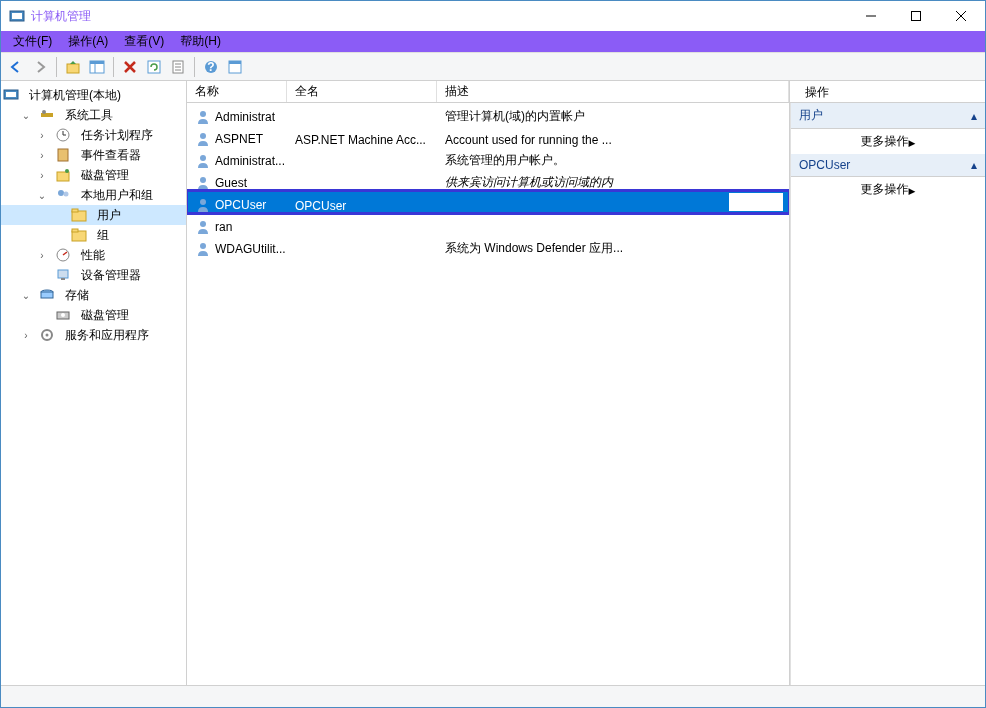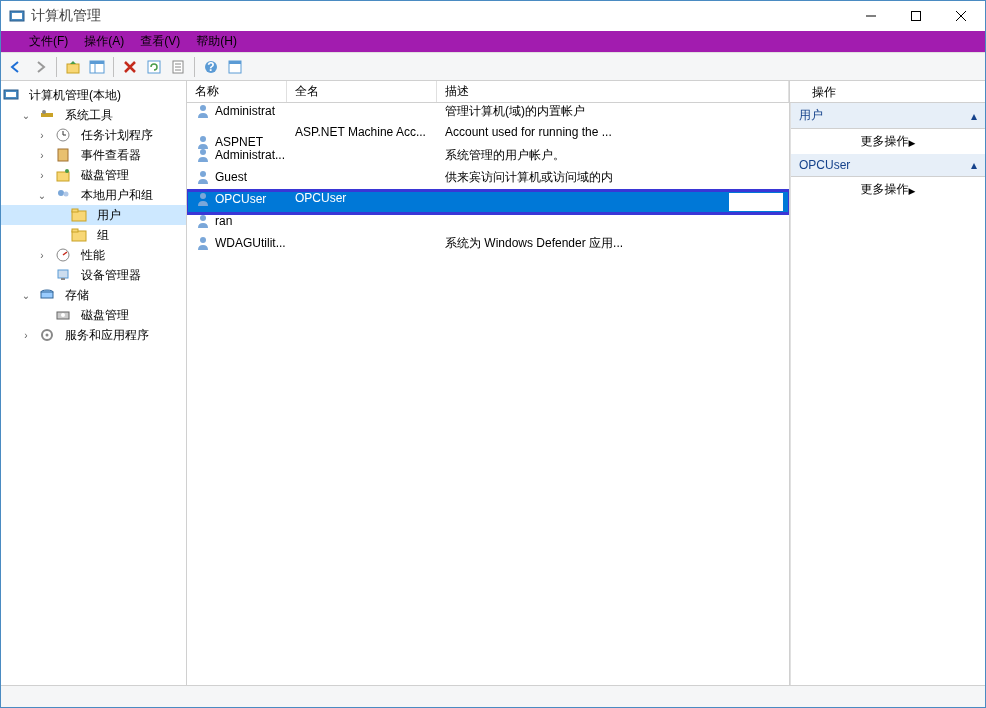--- a/index.html
+++ b/index.html
@@ -1,44 +1,44 @@
 <!DOCTYPE html>
 <html><head>
 <meta charset="utf-8">
 <style>
 * { box-sizing: border-box; margin: 0; padding: 0; font-family: "Microsoft YaHei", "Segoe UI", Tahoma, sans-serif; font-size: 12px; }
 body { background: #fff; width: 986px; height: 708px; overflow: hidden; display: flex; flex-direction: column; border: 1px solid #4a8bc2; }
 .titlebar { height: 30px; background: #fff; display: flex; align-items: center; padding: 0 2px 0 8px; }
 .titlebar .app-icon { width: 16px; height: 16px; margin-right: 6px; }
-.titlebar .title { flex: 1; color: #404040; font-size: 14px; }
+.titlebar .title { flex: 1; color: #8b5cf6; font-size: 12px; }
 .titlebar .win-btn { width: 45px; height: 28px; display: flex; align-items: center; justify-content: center; color: #000; }
-.menubar { height: 22px; background: #a21caf; display: flex; align-items: center; padding: 0 20px; border-bottom: 1px solid #e0e0e0; }
+.menubar { height: 22px; background: #8b5cf6; display: flex; align-items: center; padding: 0 4px; border-bottom: 1px solid #e0e0e0; }
 .menubar .menu-item { padding: 2px 8px; color: #000; cursor: default; }
 .toolbar { height: 28px; background: #f5f6f7; display: flex; align-items: center; padding: 0 4px; border-bottom: 1px solid #d0d0d0; gap: 2px; }
 .tool-btn { width: 22px; height: 22px; display: flex; align-items: center; justify-content: center; border: 1px solid transparent; }
 .tool-sep { width: 1px; height: 20px; background: #c0c0c0; margin: 0 3px; }
 .content { flex: 1; display: flex; min-height: 0; }
 .left-pane { width: 186px; border-right: 1px solid #d0d0d0; overflow: auto; padding: 4px 0; background: #fff; }
 .tree-node { display: flex; align-items: center; height: 20px; padding-right: 4px; cursor: default; white-space: nowrap; gap: 6px; }
 .tree-node.selected { background: #cde8ff; }
 .tree-twisty { width: 14px; text-align: center; color: #646464; font-size: 10px; flex-shrink: 0; }
 .tree-icon { width: 16px; height: 16px; margin-right: 4px; flex-shrink: 0; display: flex; align-items: center; justify-content: center; }
 .tree-label { color: #000; }
 .mid-pane { flex: 1; display: flex; flex-direction: column; border-right: 1px solid #d0d0d0; background: #fff; }
 .list-header { height: 22px; display: flex; border-bottom: 1px solid #d0d0d0; background: #fff; }
 .list-header .col { padding: 3px 8px; border-right: 1px solid #e0e0e0; color: #000; display: flex; align-items: center; }
 .list-body { flex: 1; overflow: auto; }
-.list-row { height: 22px; display: flex; align-items: flex-start; cursor: default; position: relative; }
+.list-row { height: 22px; display: flex; align-items: flex-end; cursor: default; position: relative; }
 .list-row.selected { background: #0078d7; color: #fff; }
 .list-row.selected.highlighted { outline: 3px solid #3a36d6; outline-offset: -1px; }
 .list-row.selected.highlighted::after { content:""; position:absolute; right:6px; top:2px; width:54px; height:18px; background:#fff; }
 .list-cell { padding: 0 8px; overflow: hidden; text-overflow: ellipsis; white-space: nowrap; display: flex; align-items: center; gap: 4px; }
 .user-icon { width: 16px; height: 16px; flex-shrink: 0; }
 .right-pane { width: 195px; background: #fff; display: flex; flex-direction: column; }
-.actions-header { height: 22px; padding: 3px 22px; border-bottom: 1px solid #d0d0d0; color: #000; background:#fff; }
+.actions-header { height: 22px; padding: 3px 15px; border-bottom: 1px solid #d0d0d0; color: #000; background:#fff; }
 .actions-body { flex: 1; border-left: 1px solid #e0e0e0; padding: 0; }
 .action-group-hd { background: #e7eff8; padding: 4px 8px; border-bottom: 1px solid #d0d0d0; display: flex; align-items: center; justify-content: space-between; color: #15428b; }
 .action-item { padding: 4px 24px; display: flex; align-items: center; justify-content: center; cursor: default; color: #000; }
 .arrow-right::after { content: "▶"; font-size: 9px; color: #000; }
 .collapse-up::after { content: "▴"; font-size: 12px; color: #15428b; }
 .statusbar { height: 22px; border-top: 1px solid #d0d0d0; background:#f5f6f7; }
 
 .folder-svg rect { fill:#f8d775; stroke:#c9a227; }
 </style>
 </head>
@@ -315,21 +315,21 @@
         </div>
         <div class="list-row">
           <div class="list-cell" style="width: 100px;">
             <span class="user-icon"><svg width="16" height="16">
                 <circle cx="8" cy="5" r="3" fill="#7aa7d9"></circle>
                 <path d="M3 15 Q3 10 8 10 Q13 10 13 15 Z" fill="#7aa7d9"></path>
               </svg></span>
             <span>Guest</span>
           </div>
           <div class="list-cell" style="width: 150px;"></div>
-          <div class="list-cell" style="flex: 1 1 0%;">供来宾访问计算机或访问域的内</div>
+          <div class="list-cell" style="flex: 1 1 0%; font-style: italic;">供来宾访问计算机或访问域的内</div>
         </div>
         <div class="list-row selected highlighted">
           <div class="list-cell" style="width: 100px;">
             <span class="user-icon"><svg width="16" height="16">
                 <circle cx="8" cy="5" r="3" fill="#7aa7d9"></circle>
                 <path d="M3 15 Q3 10 8 10 Q13 10 13 15 Z" fill="#7aa7d9"></path>
               </svg></span>
             <span>OPCUser</span>
           </div>
           <div class="list-cell" style="width: 150px;">OPCUser</div>

